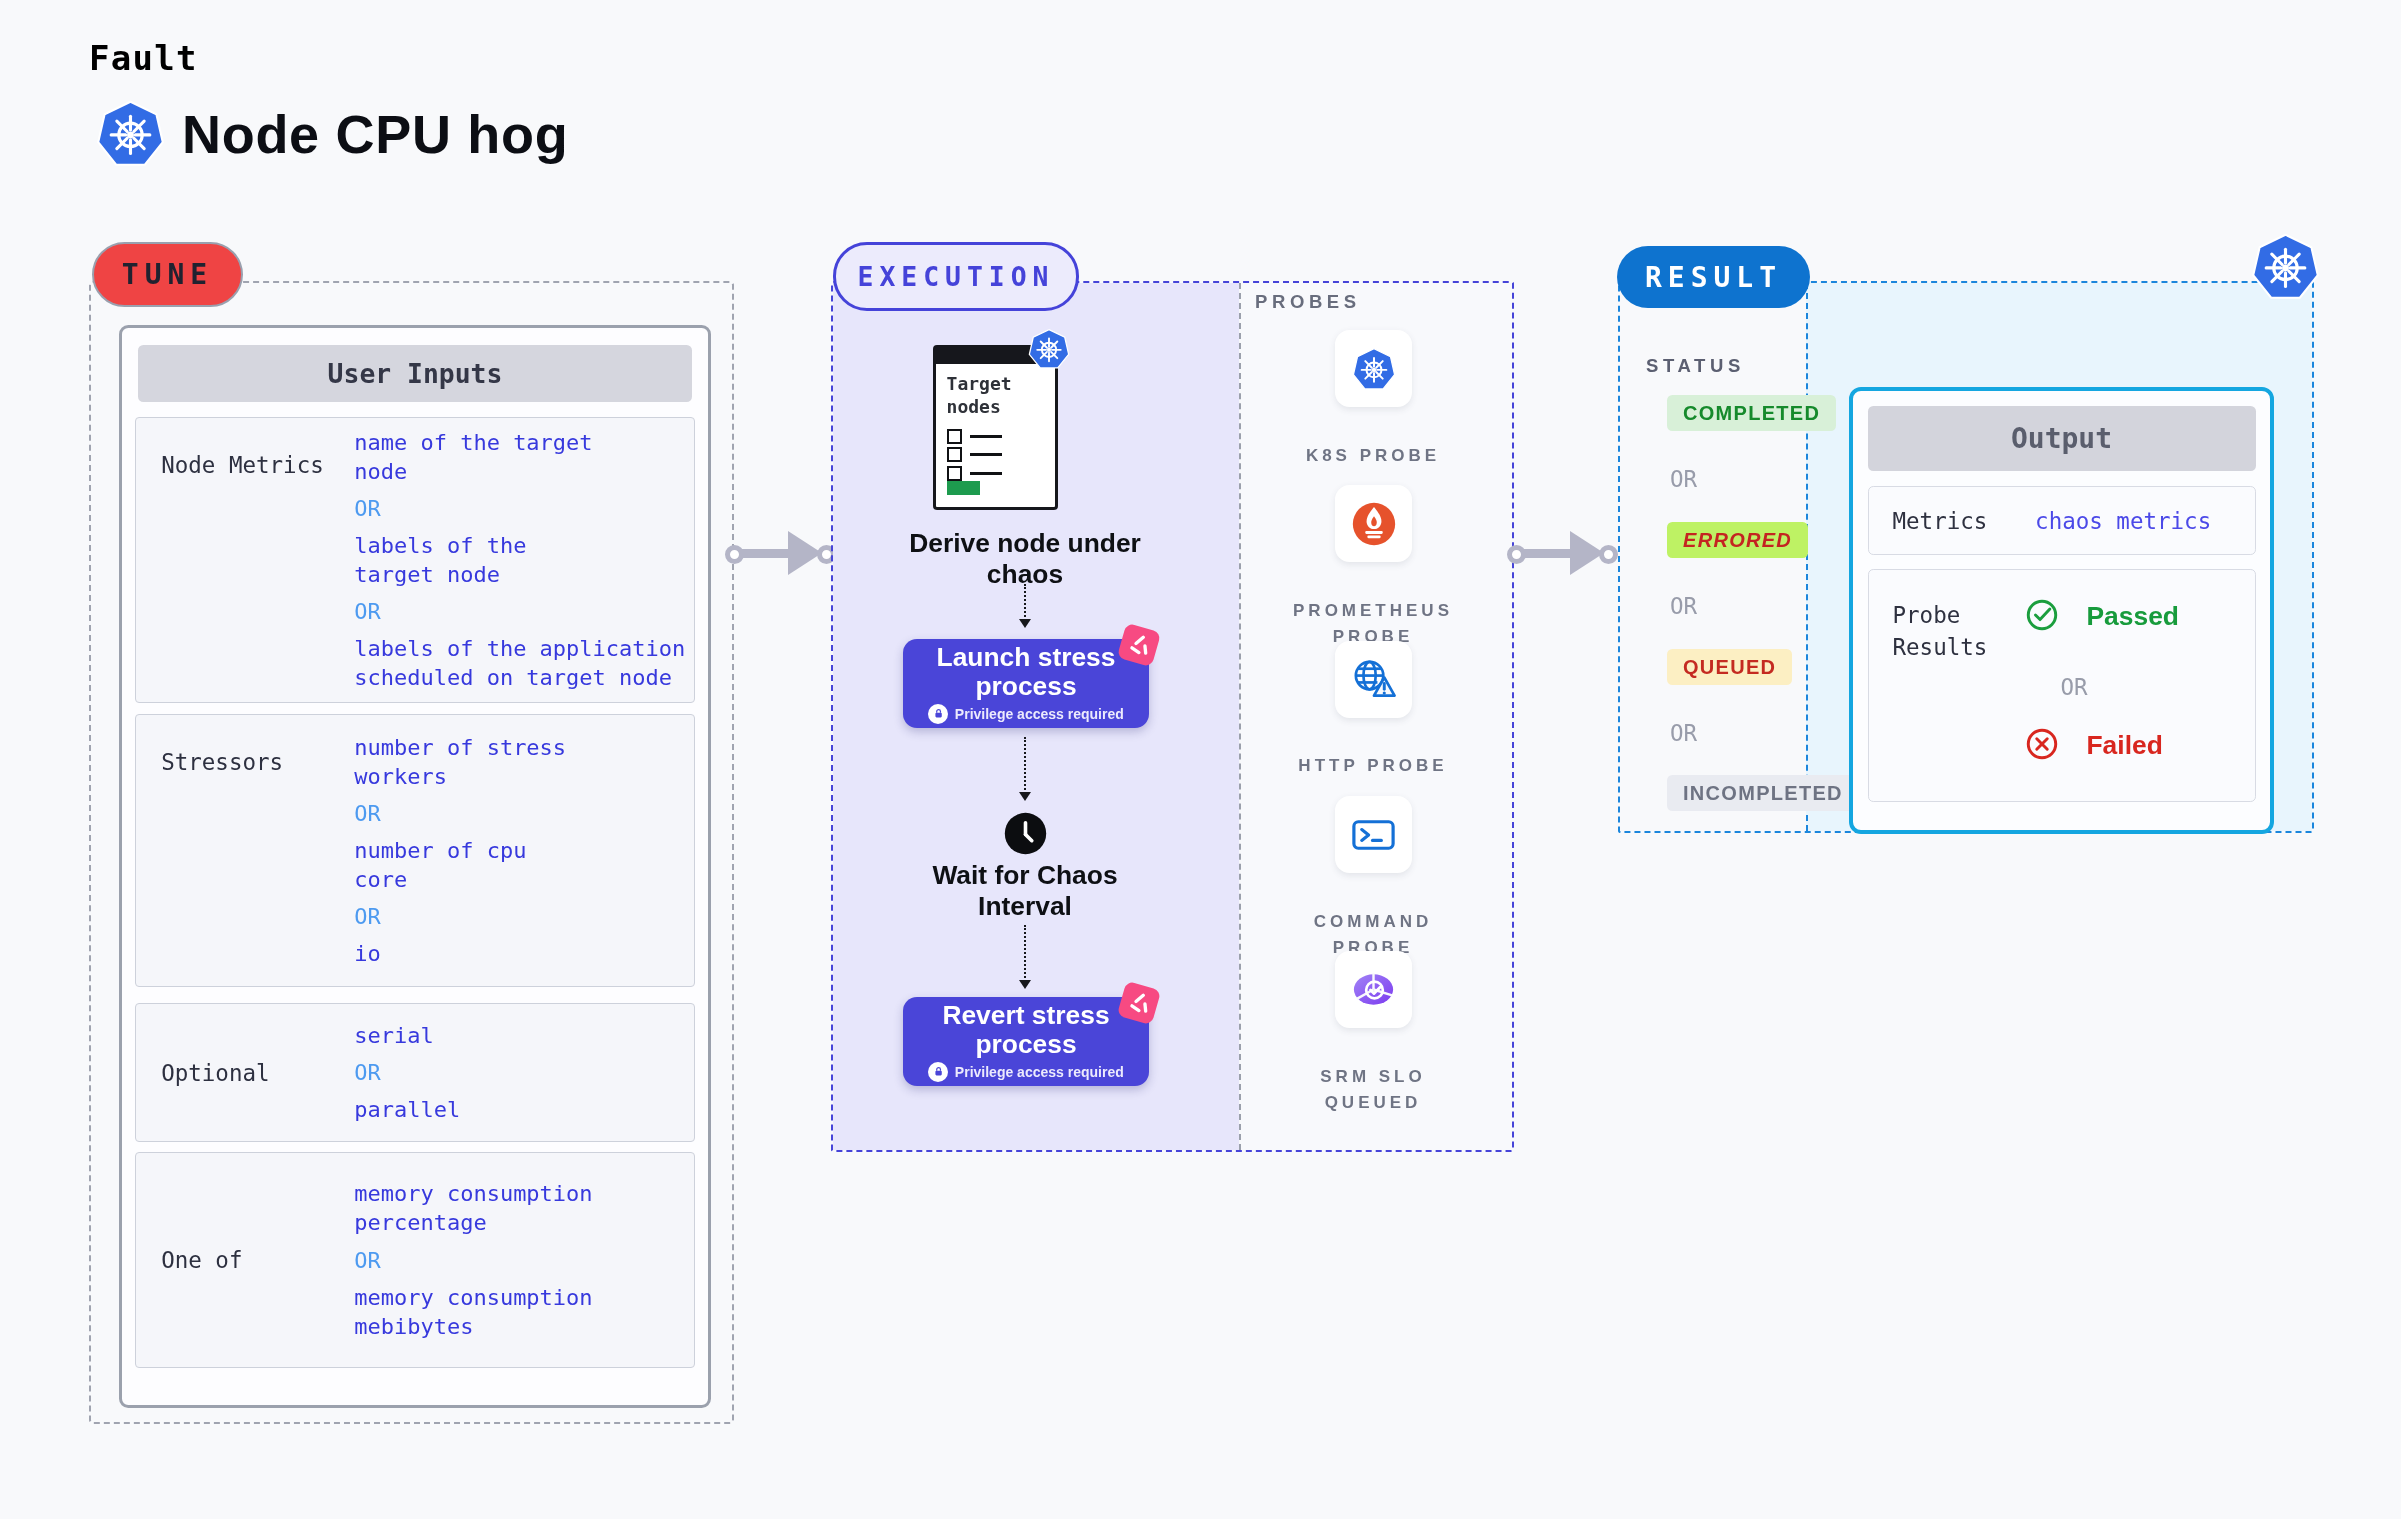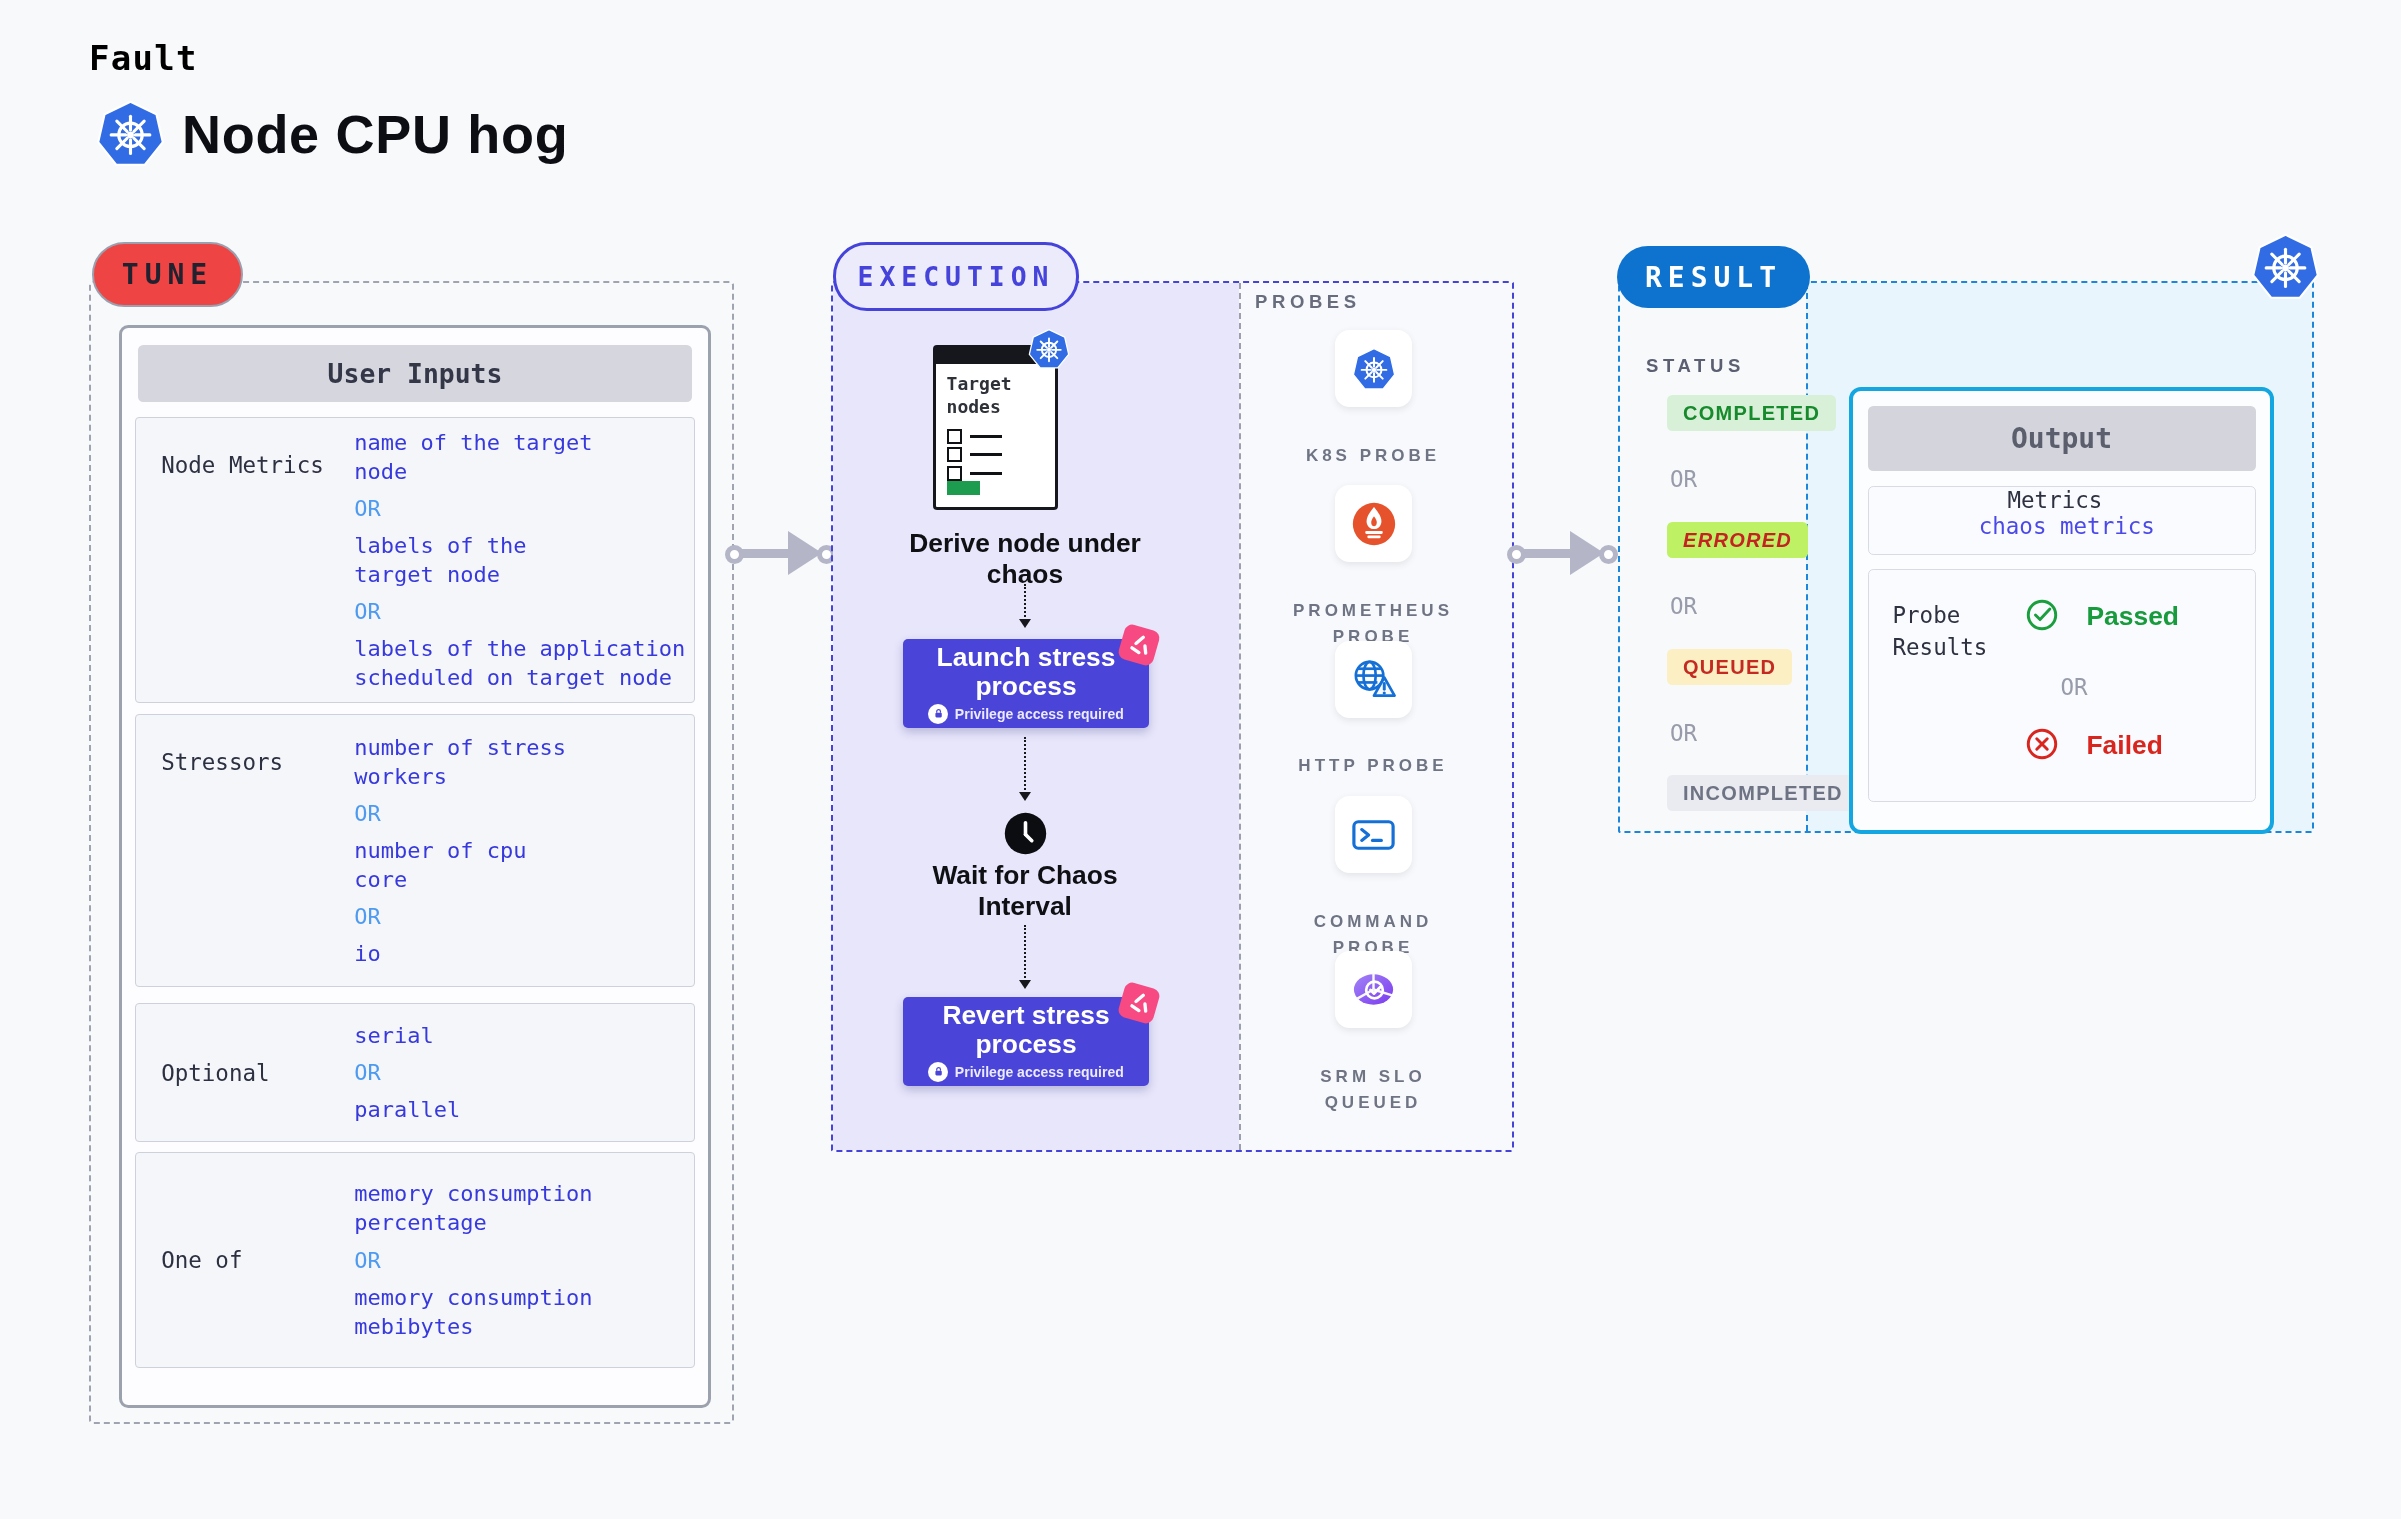--- a/index.html
+++ b/index.html
@@ -63,21 +63,21 @@
   .checkrow{left:10.6px;display:flex;align-items:center;gap:8px;}
   .checkrow .box{width:11.2px;height:11.2px;border:2.3px solid #101114;}
   .checkrow .line{width:32px;height:2.6px;background:#101114;}
   .greenbar{left:10.6px;top:133px;width:33px;height:14px;background:#1d9b4e;}
   .clip-k8s{left:1028px;top:328px;width:42px;height:42px;}
 
   .step-text{width:238px;text-align:center;font-size:26.4px;font-weight:bold;color:#0e1014;line-height:1.18;}
   .derive{left:906px;top:528px;}
   .waittxt{left:906px;top:860px;}
 
-  .proc-btn{left:903px;width:246px;height:89px;background:#4a45d8;border-radius:5px;
+  .proc-btn{left:903px;width:246px;height:89px;background:#4a45d8;border-radius:14px;
       display:flex;flex-direction:column;align-items:center;justify-content:center;gap:2.6px;
       box-shadow:0 4px 9.2px rgba(40,40,120,.25);}
   .btn-launch{top:639px;} .btn-revert{top:997px;}
   .proc-btn .bt{color:#ffffff;font-size:26.4px;font-weight:bold;line-height:1.1;text-align:center;width:218px;}
   .priv{display:flex;align-items:center;gap:6.6px;}
   .priv .lockc{width:20px;height:20px;border-radius:50%;background:#ffffff;display:flex;align-items:center;justify-content:center;}
   .priv .pt{color:#eceafd;font-size:14px;font-weight:600;}
   .ptag{position:absolute;right:-8px;top:-12px;width:36px;height:36px;background:#f74a82;border-radius:8px;
       transform:rotate(16deg);}
 
@@ -102,21 +102,21 @@
   .b-queued{top:649px;background:#fcefc3;color:#c42a21;}
   .b-incompleted{top:775px;background:#e9ebf1;color:#6e7383;}
   .s-or{left:1670px;font-size:22.5px;color:#989caa;}
   .or1{top:466px;} .or2{top:593px;} .or3{top:720px;}
   .corner-k8s{left:2251px;top:232px;width:69px;height:69px;}
 
   .out-card{left:1849px;top:387px;width:417px;height:439px;background:#fcfdff;border:4px solid #14a6e0;border-radius:12px;}
   .out-head{left:14.5px;right:14.5px;top:14.5px;height:65px;background:#d3d4dc;border-radius:5.3px;
       display:flex;align-items:center;justify-content:center;font-size:28px;font-weight:600;color:#5a5e6d;}
   .out-row{left:14.5px;right:14.5px;border:1.3px solid #d8dbe4;border-radius:5.3px;background:#fafbfe;}
-  .row-metrics{top:95px;height:67px;display:flex;align-items:center;flex-direction:column;}
+  .row-metrics{top:95px;height:67px;display:flex;align-items:center;}
   .row-metrics .ml{margin-left:24px;font-size:22.5px;color:#2e3140;width:132px;}
   .row-metrics .mv{font-size:22.5px;color:#4b49e8;margin-left:10.6px;}
   .row-probe{top:178px;height:231px;}
   .row-probe .pl{position:absolute;left:24px;top:30px;width:119px;font-size:22.5px;color:#2e3140;line-height:1.4;}
   .pr-line{position:absolute;left:156px;display:flex;align-items:flex-end;gap:28px;}
   .pr-passed{top:28px;} .pr-failed{top:157px;}
   .pr-line .txt{font-size:26.4px;font-weight:bold;font-family:"Liberation Sans","DejaVu Sans",sans-serif;}
   .pr-passed .txt{color:#179b3c;} .pr-failed .txt{color:#d8261f;}
   .pr-or{position:absolute;left:192px;top:104px;font-size:22.5px;color:#989caa;}
 

